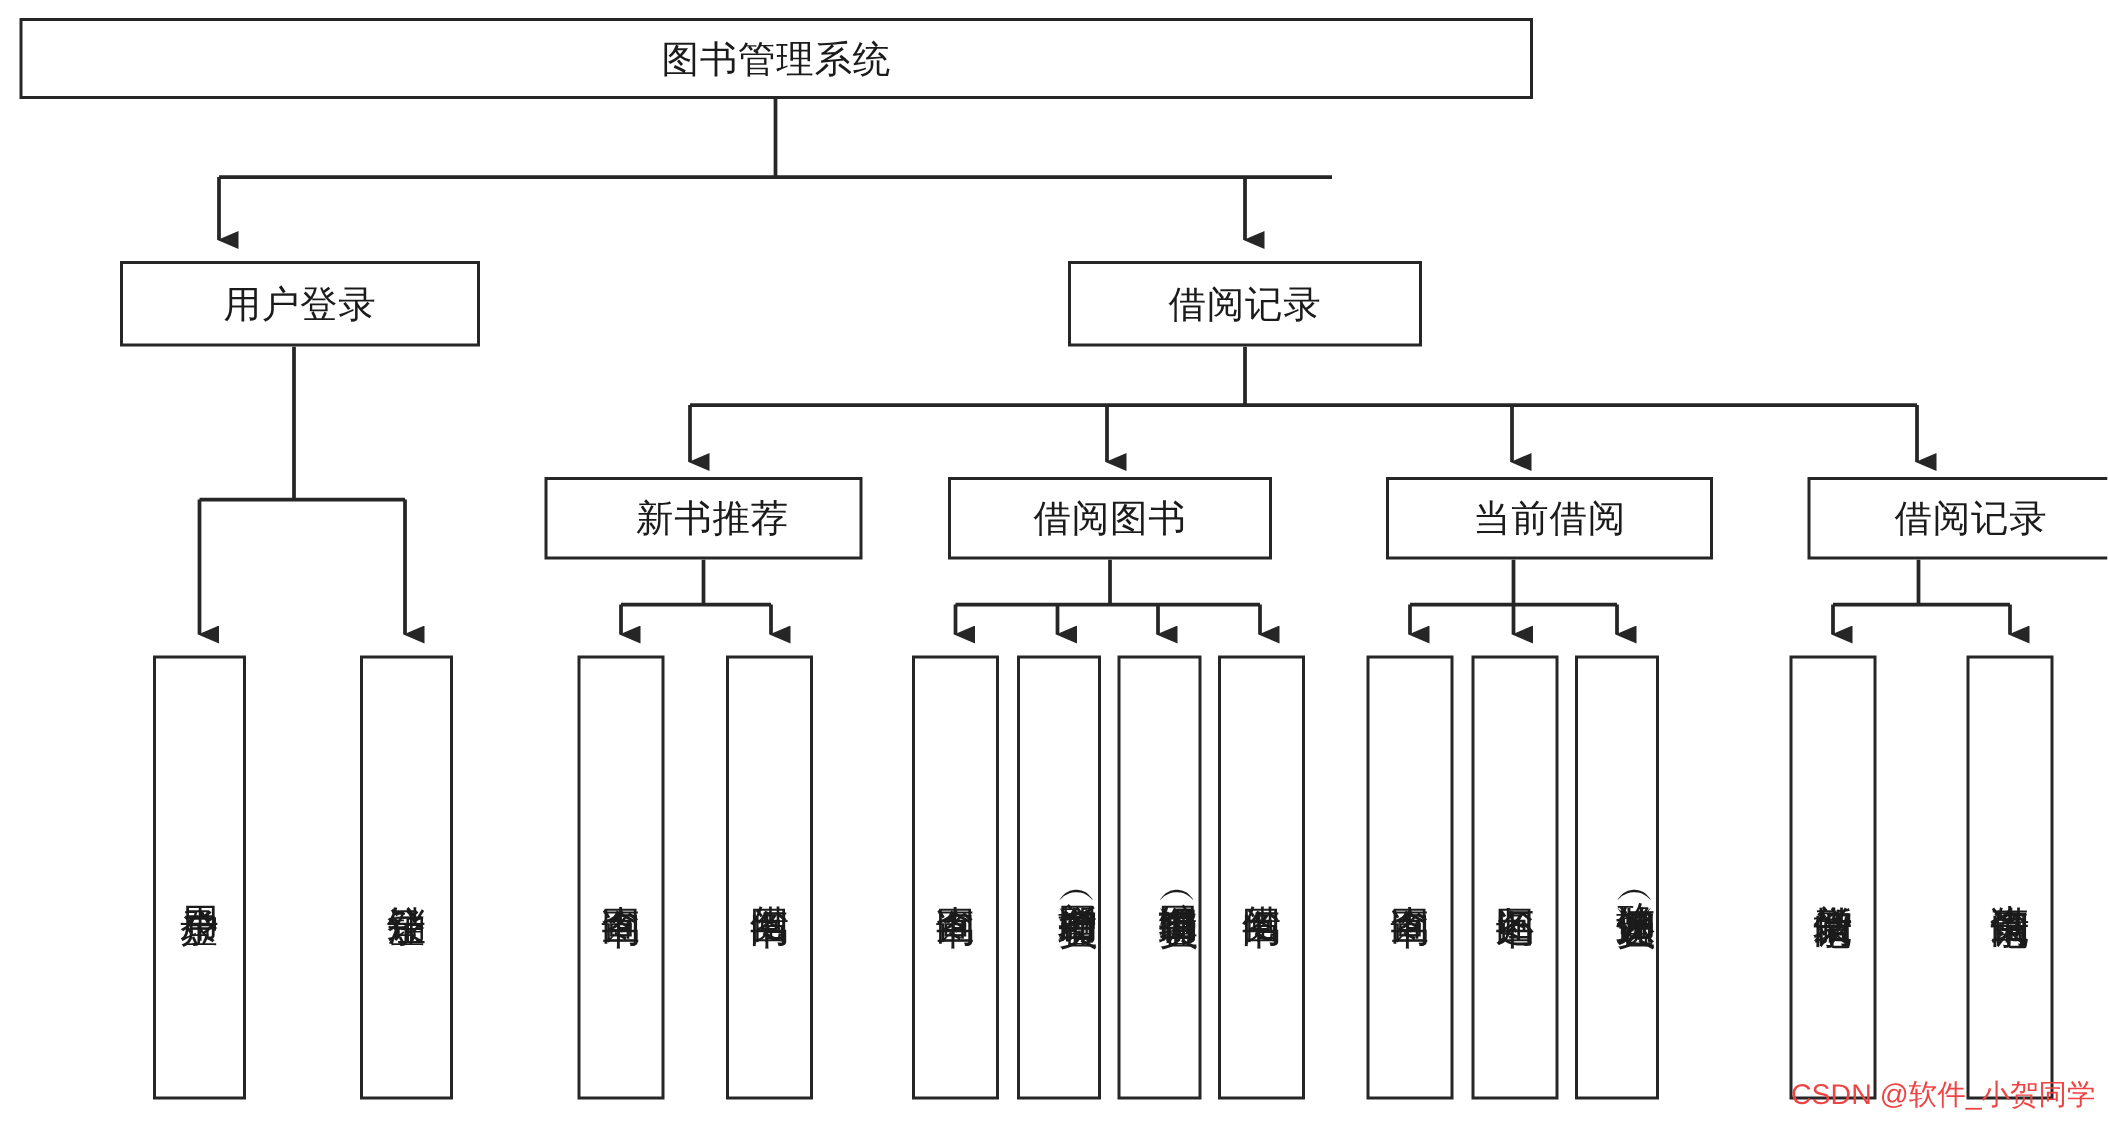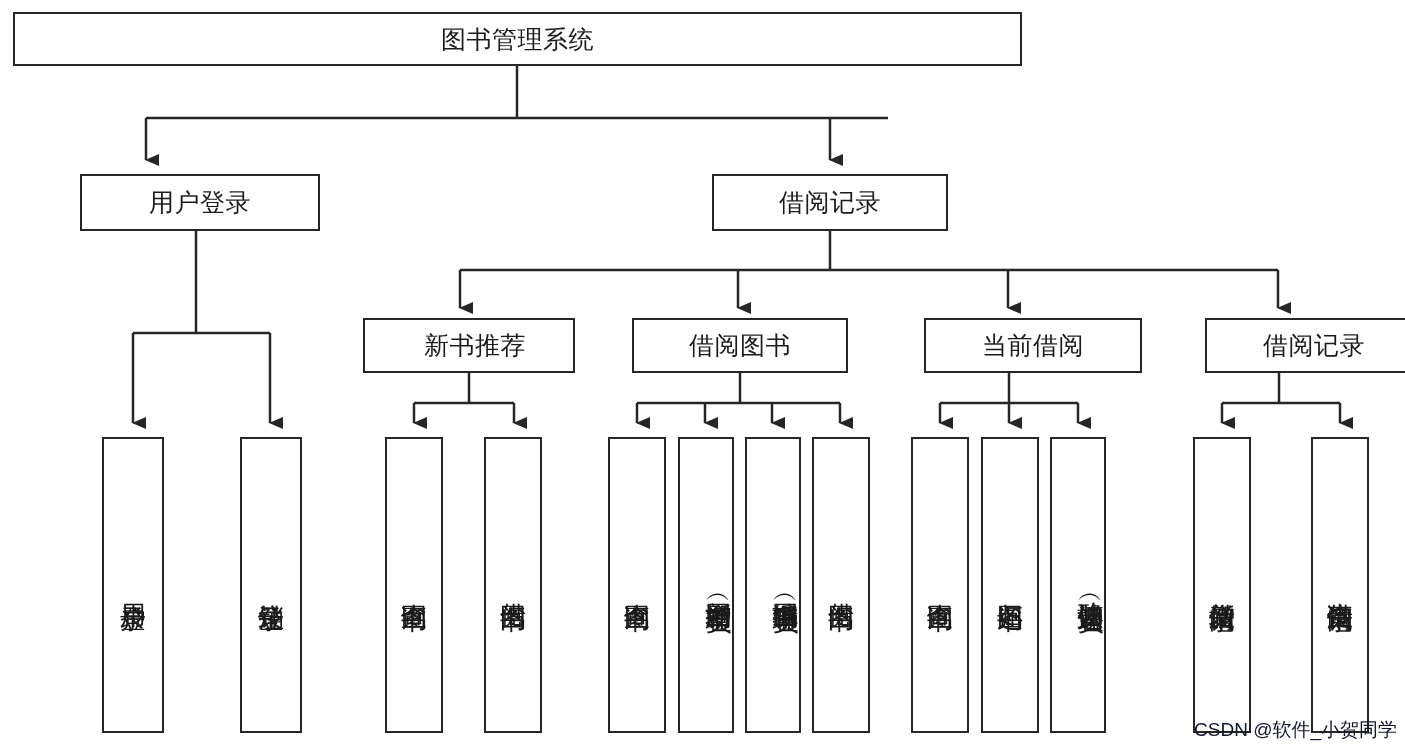--- a/index.html
+++ b/index.html
@@ -49,21 +49,21 @@
     padding: 6px 0;
   }
   .node.vertical.top-anchored {
     align-items: flex-start;
   }
   .watermark {
     position: absolute;
     right: 8px;
     bottom: 4px;
     font-size: 19px;
-    color: #0f172a;
+    color: #ef4444;
     white-space: nowrap;
     user-select: none;
   }
 </style>
 </head>
 <body>
 
 <div id="canvas">
 
   <svg class="edges" viewBox="0 0 1405 747" xmlns="http://www.w3.org/2000/svg">

